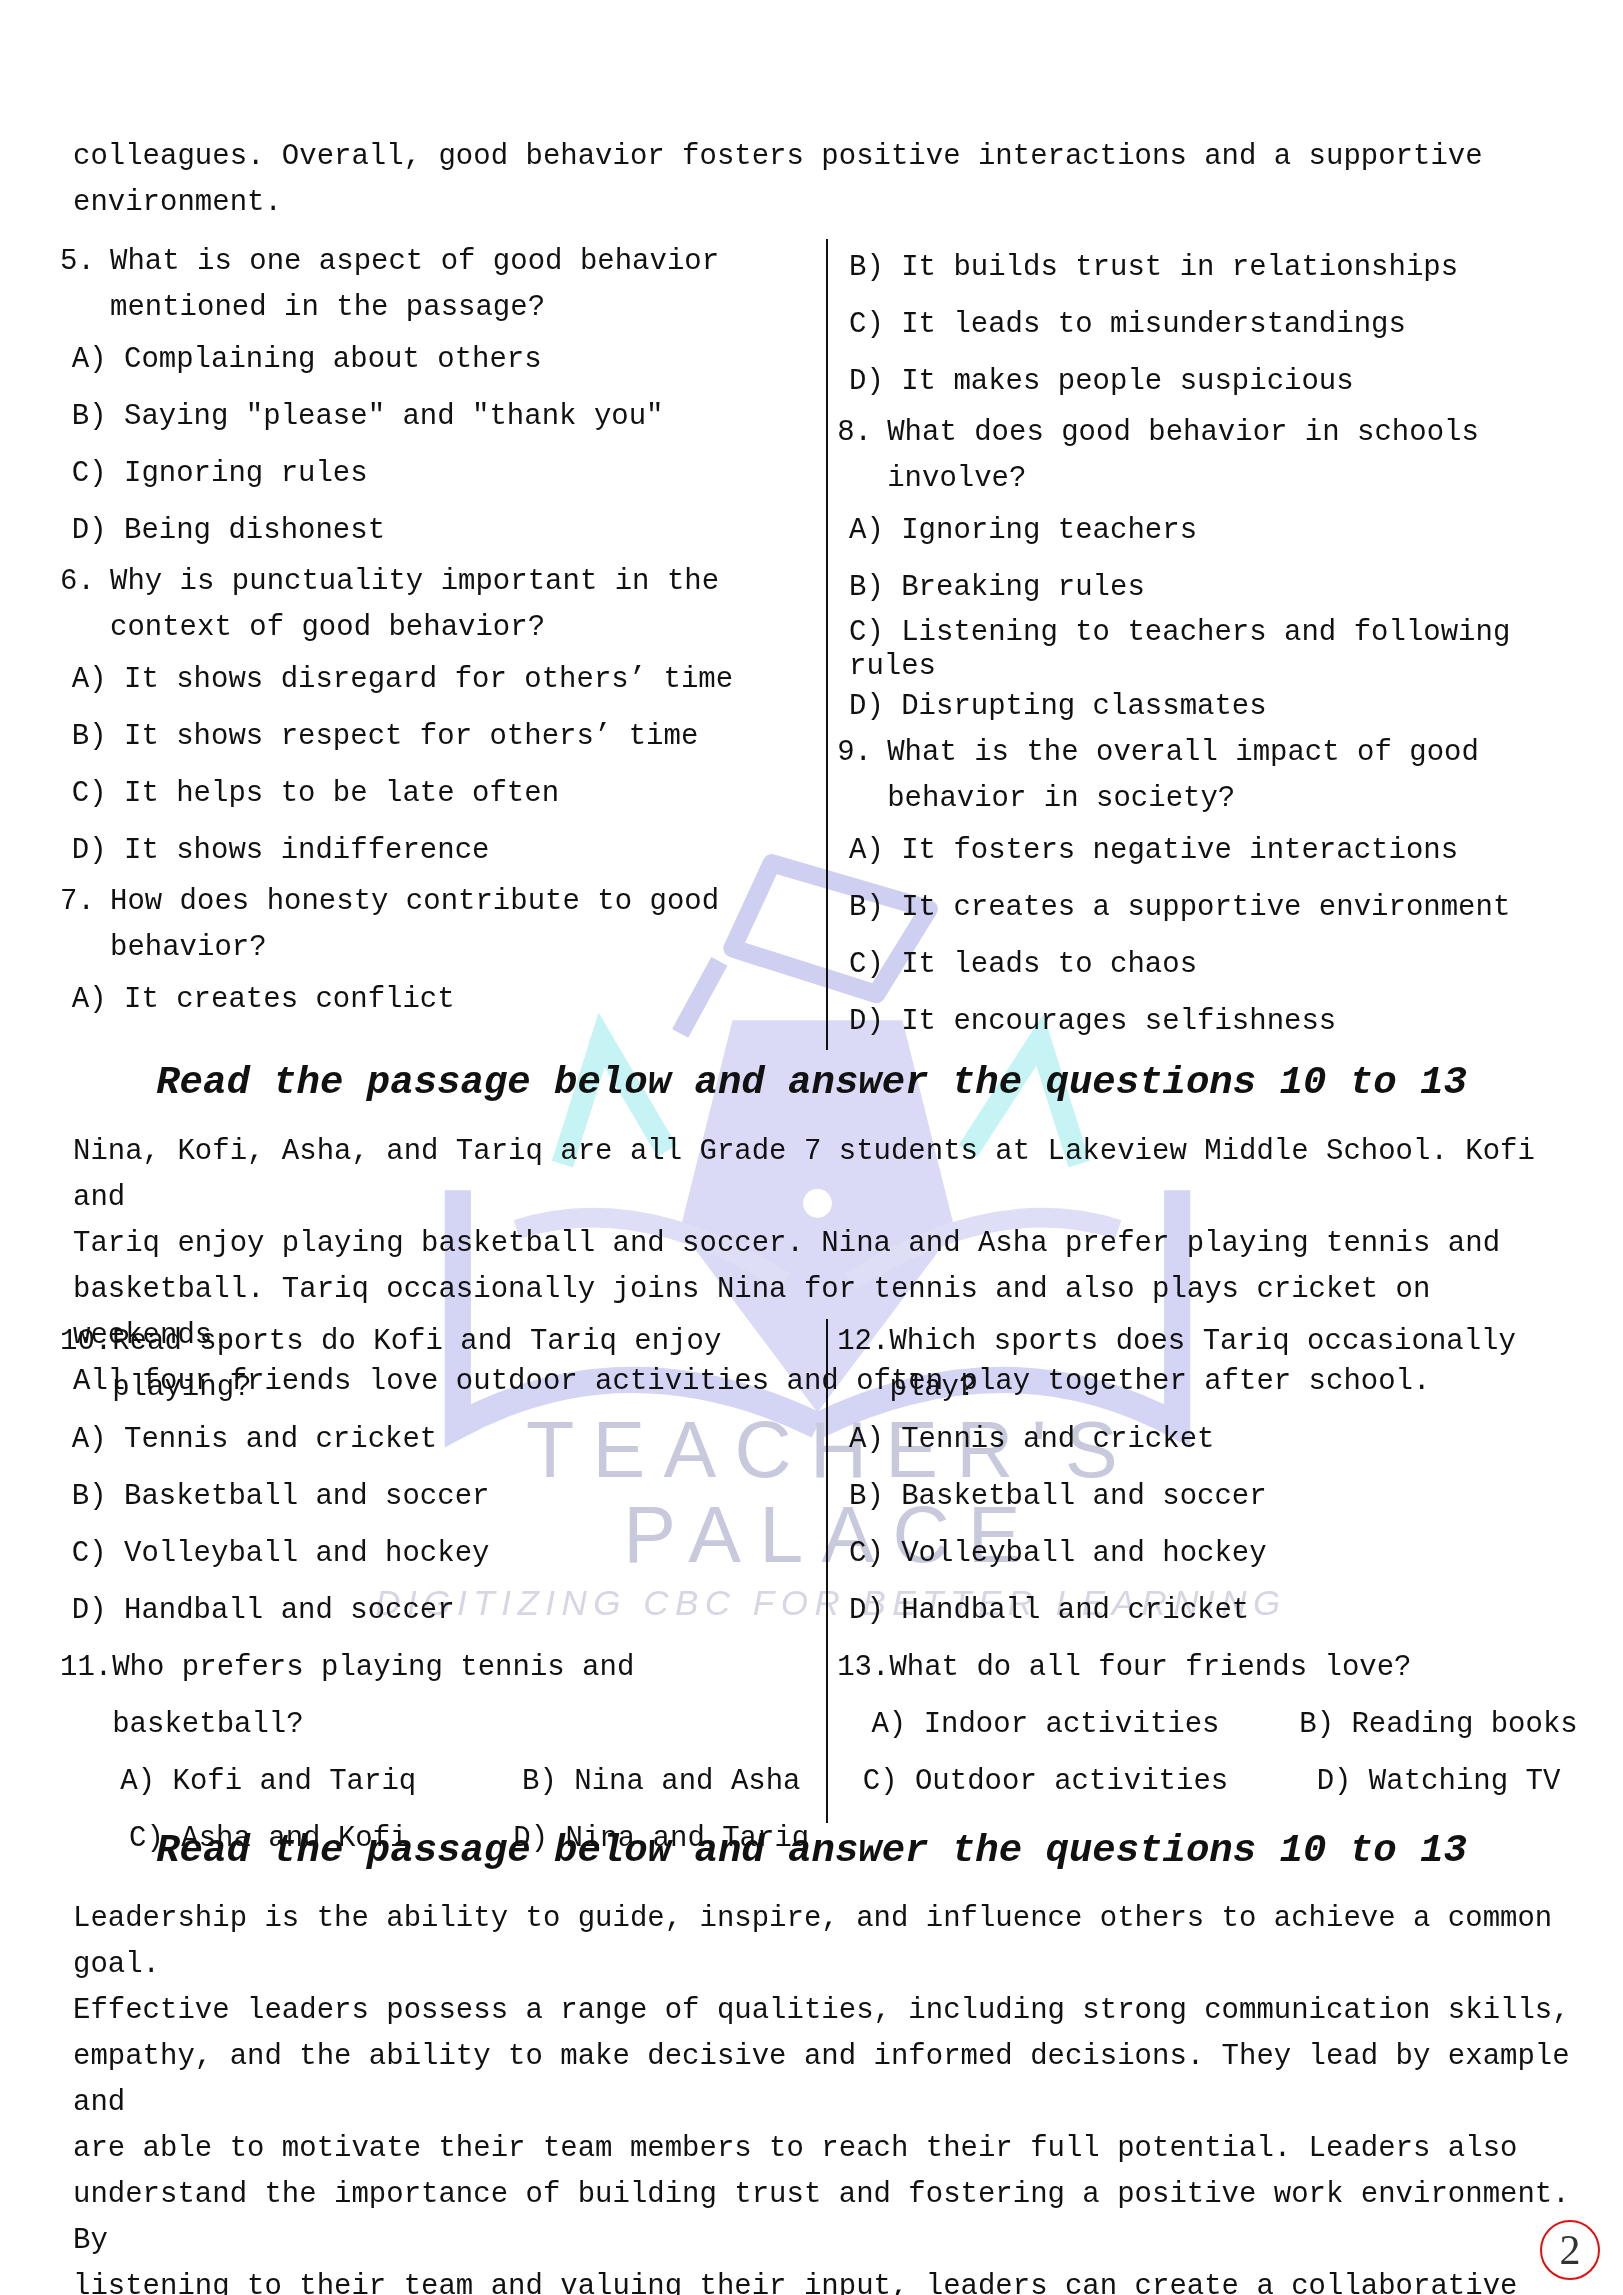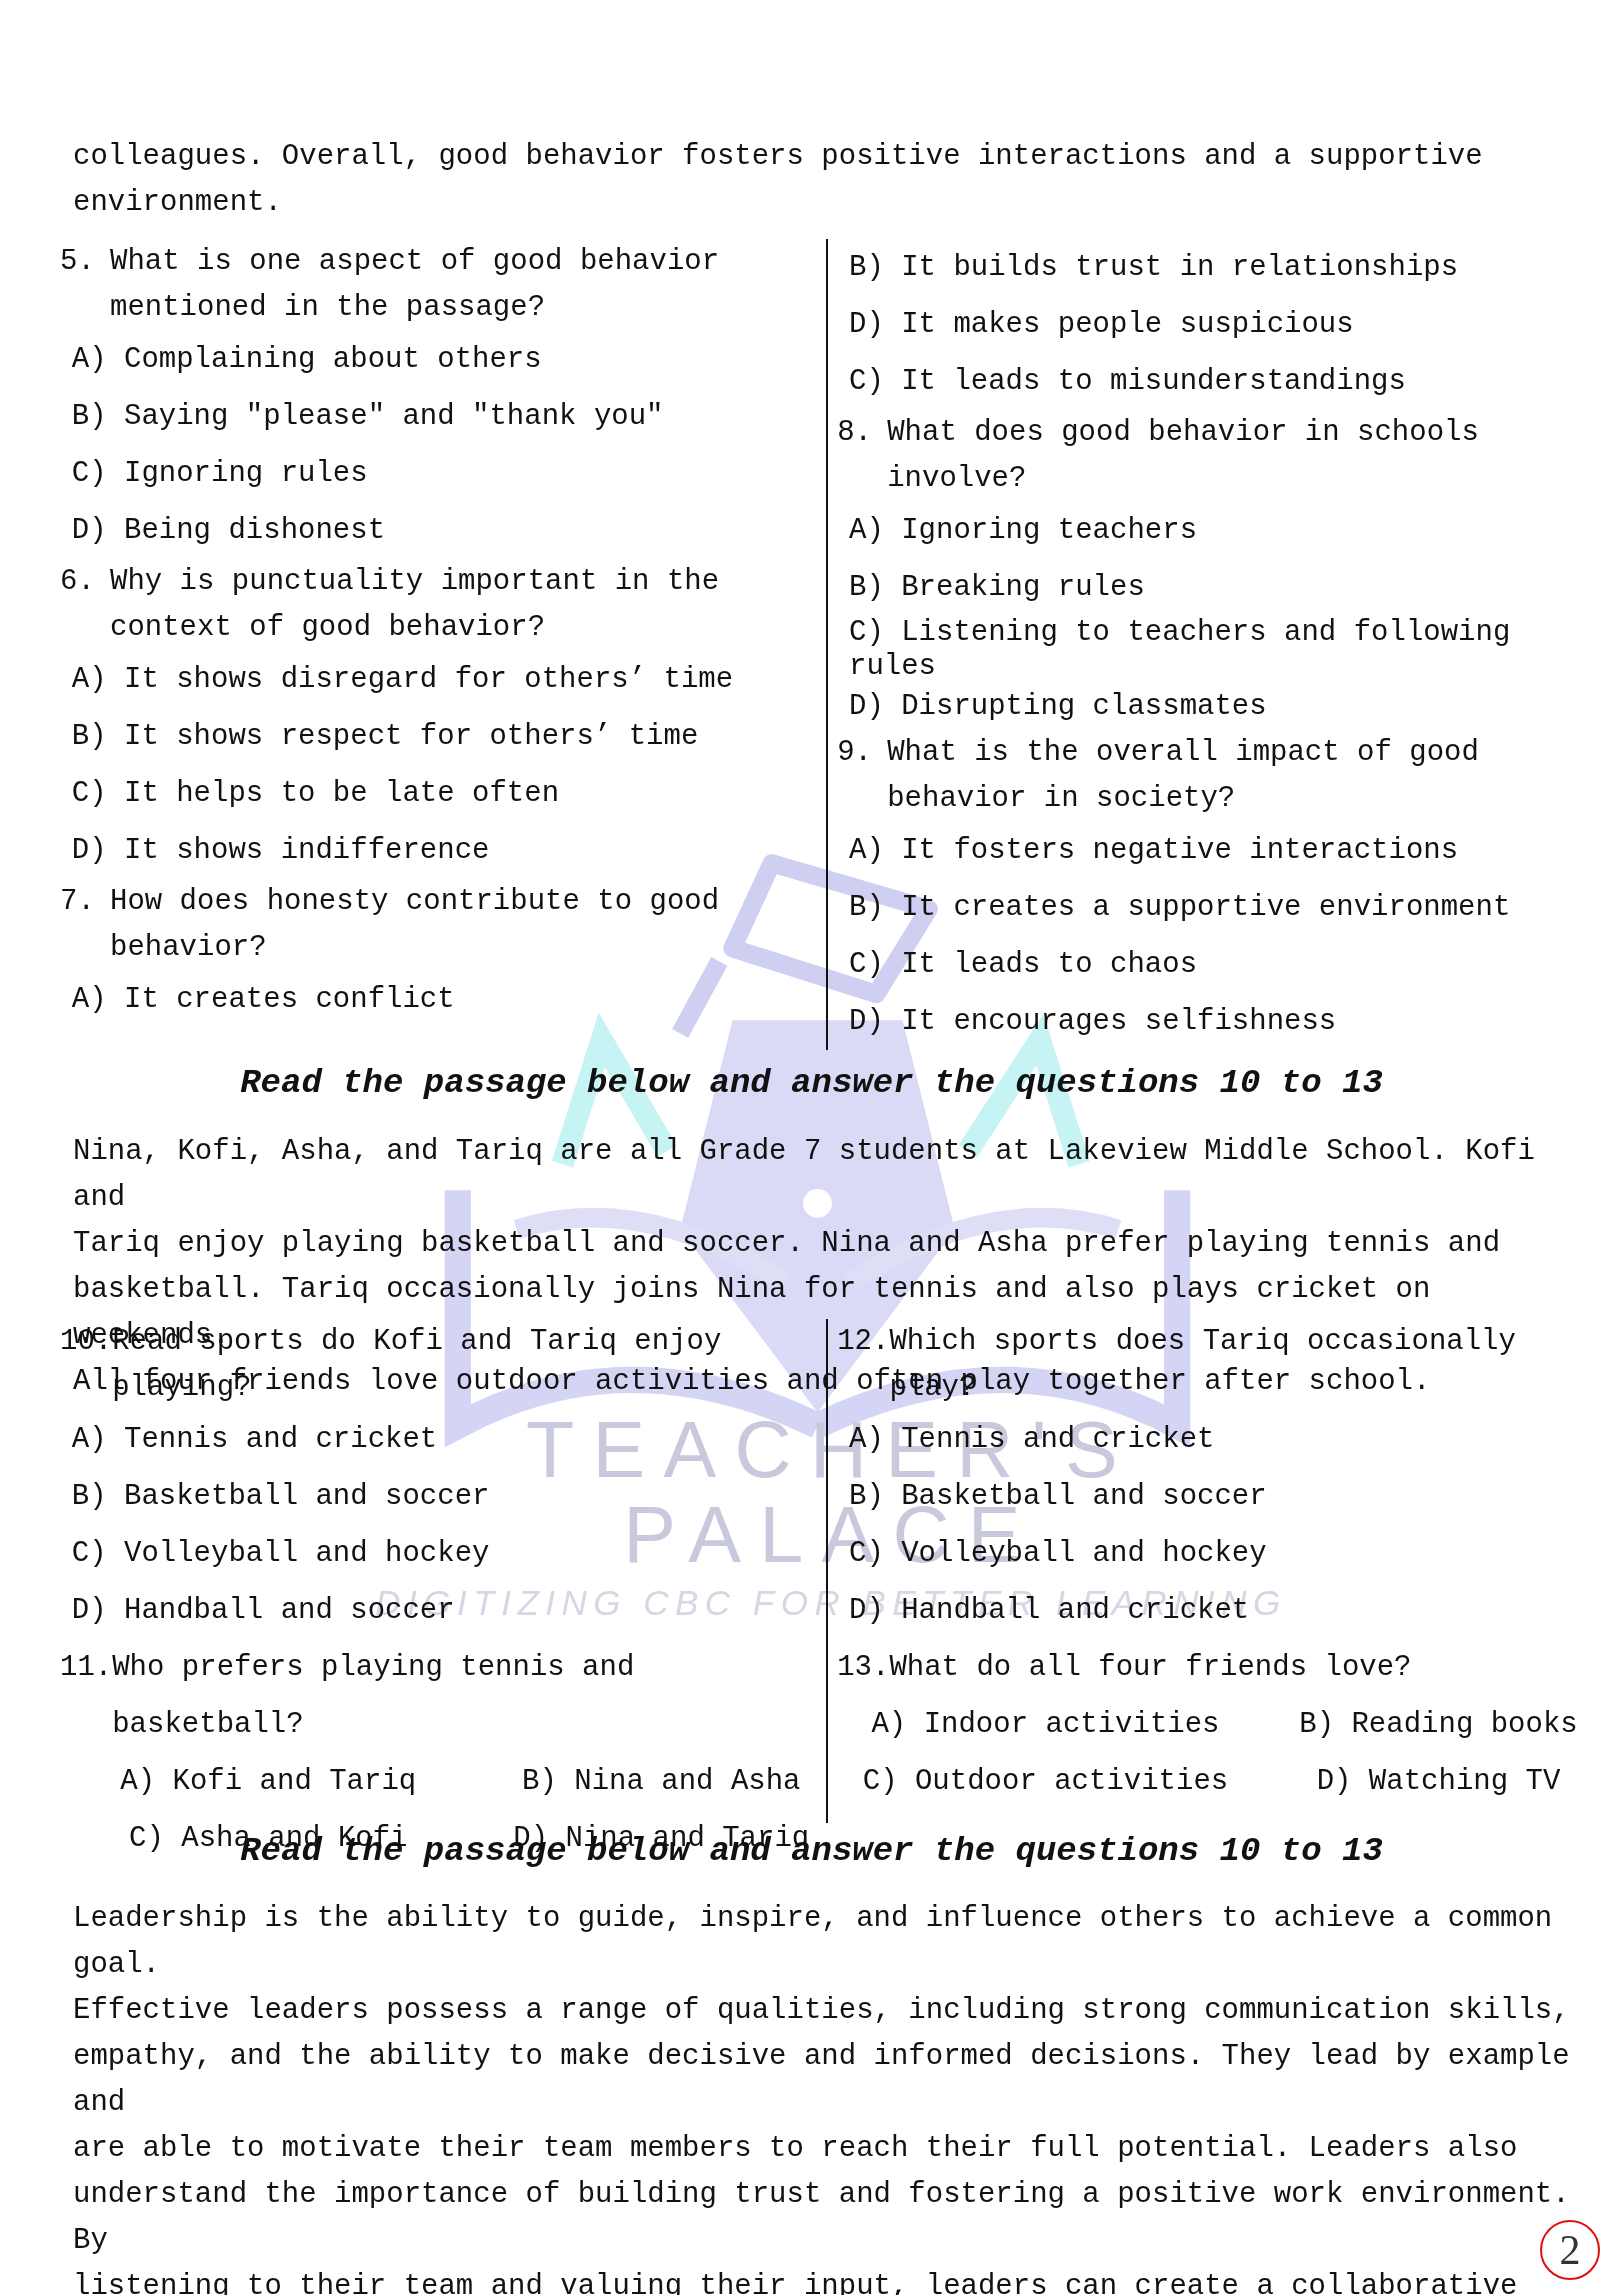--- a/index.html
+++ b/index.html
@@ -19,21 +19,21 @@
   .col { position: absolute; font-size: 29px; }
   .col.left { left: 60px; width: 753px; }
   .col.right { left: 826px; width: 753px; padding-left: 9.2px; border-left: 2.6px solid #111; }
   .q { display: flex; line-height: 46px; }
   .q .num { flex: 0 0 auto; min-width: 50px; }
   .q .qtext { flex: 1; }
   .opt { line-height: 57px; padding-left: 11.8px; }
   .opt-row { display: flex; line-height: 57px; padding-left: 11.8px; }
   .opt-row .opt { padding-left: 0; flex: 0 0 393px; text-align: center; }
   .heading { position: absolute; left: 0; width: 1623px; text-align: center; font-family: "Liberation Mono", "DejaVu Sans Mono", monospace;
-    font-weight: bold; font-style: italic; font-size: 34px; line-height: 46px; }
+    font-weight: bold; font-style: italic; font-size: 39px; line-height: 46px; }
   .page-num { position: absolute; left: 1540px; top: 2220px; width: 56px; height: 56px; border: 2.6px solid #e01010; border-radius: 50%;
     display: flex; align-items: center; justify-content: center; font-family: "Liberation Serif", "DejaVu Serif", serif; font-size: 42px; color: #333; }
 </style>
 </head>
 <body>
 
 <svg class="wm-logo" viewBox="0 0 1380 1000">
 
   <g fill="none" stroke="#cfcff2" stroke-width="28" stroke-linejoin="round">
     <path d="M620 60 L860 130 L780 260 L560 190 Z"></path>
@@ -87,22 +87,22 @@
           <span class="num">7.</span>
           <span class="qtext">How does honesty contribute to good behavior?</span>
         </div>
       <div class="opt">A) It creates conflict</div>
     </div>
   </div>
 
   <div class="col right" style="top:239px; height:811px;">
     <div>
       <div class="opt">B) It builds trust in relationships</div>
+      <div class="opt">C) It leads to misunderstandings</div>
       <div class="opt">D) It makes people suspicious</div>
-      <div class="opt">C) It leads to misunderstandings</div>
     </div>
     <div>
       <div class="q">
           <span class="num">8.</span>
           <span class="qtext">What does good behavior in schools involve?</span>
         </div>
       <div class="opt">A) Ignoring teachers</div>
       <div class="opt">B) Breaking rules</div>
       <div class="opt" style="line-height:34px;">C) Listening to teachers and following rules</div>
       <div class="opt" style="line-height:46px;">D) Disrupting classmates</div>

